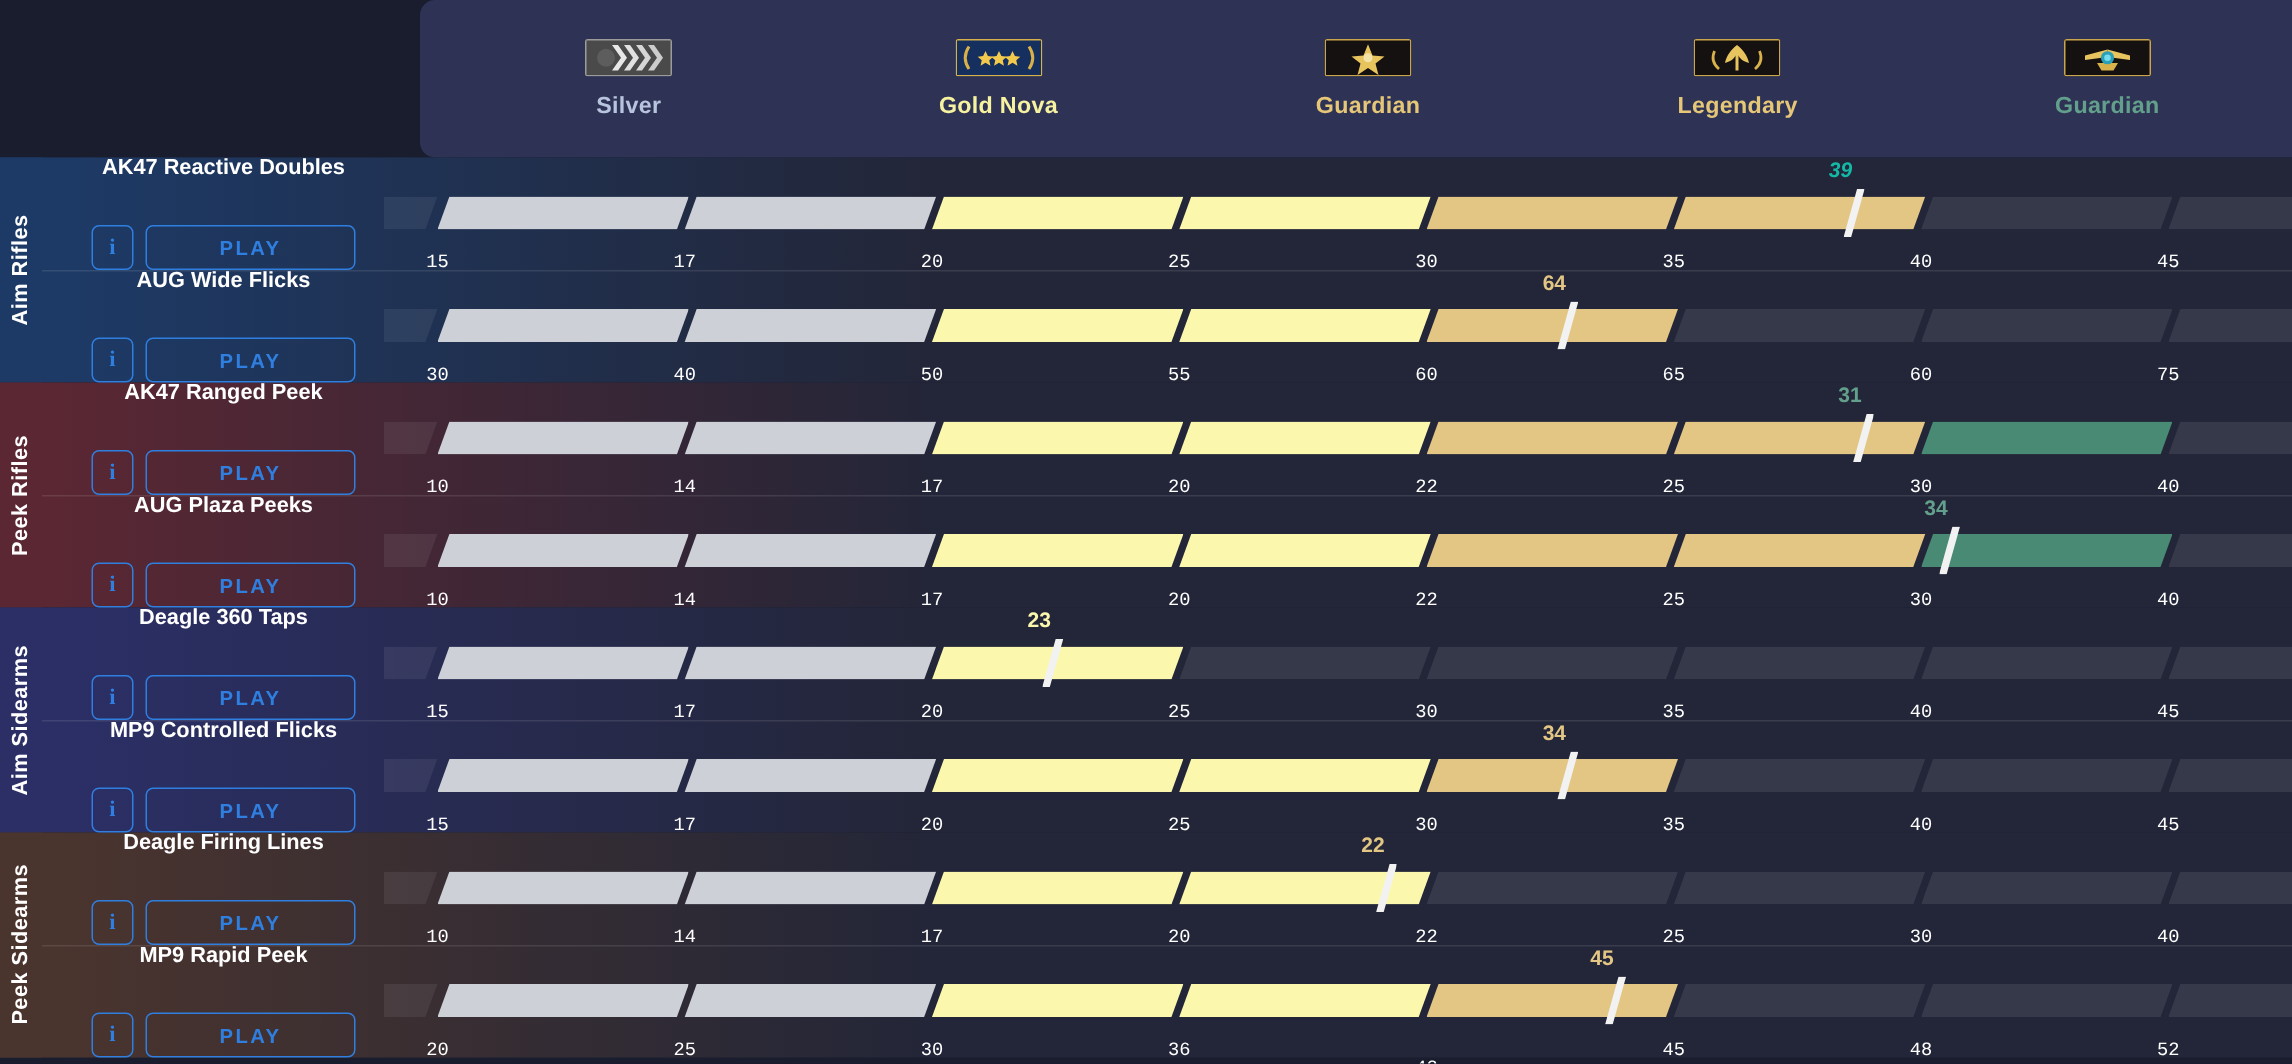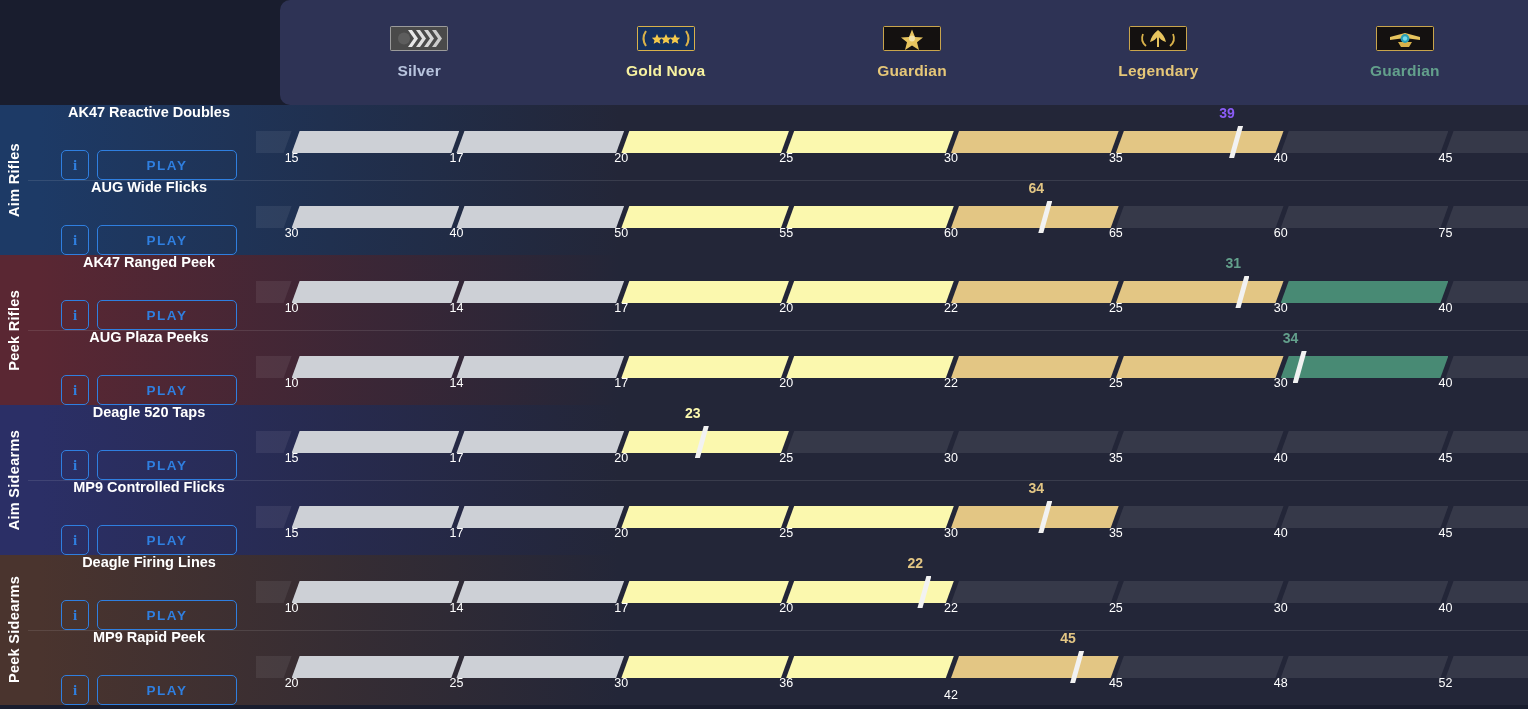--- a/index.html
+++ b/index.html
@@ -107,21 +107,21 @@
     position: absolute; top: -5px; width: 14px; height: 32px;
     background: #f2f2f2;
     -webkit-clip-path: polygon(64% 0, 100% 0, 36% 100%, 0 100%);
     clip-path: polygon(64% 0, 100% 0, 36% 100%, 0 100%);
     z-index: 5;
   }
   .marker-label {
     position: absolute; top: -26px; font-size: 14px; font-weight: bold;
     transform: translateX(-100%); white-space: nowrap; z-index: 6;
   }
-  .ticks { position: absolute; left: 0; right: 0; top: 20px; height: 20px; }
+  .ticks { position: absolute; left: 0; right: 0; top: 37px; height: 20px; font-family: Liberation Mono, monospace; }
   .tick {
     position: absolute; top: 0; transform: translateX(-50%);
     font-size: 12.5px; color: #ffffff; font-weight: normal;
   }
 </style>
 </head>
 <body>
 
 <div id="app">
 
@@ -220,21 +220,21 @@
                   <div class="seg" style="left: 2.8%; width: 13.18%; background: rgb(205, 208, 214);"></div>
                   <div class="seg" style="left: 15.76%; width: 13.18%; background: rgb(205, 208, 214);"></div>
                   <div class="seg" style="left: 28.72%; width: 13.18%; background: rgb(251, 248, 174);"></div>
                   <div class="seg" style="left: 41.68%; width: 13.18%; background: rgb(251, 248, 174);"></div>
                   <div class="seg" style="left: 54.64%; width: 13.18%; background: rgb(227, 198, 132);"></div>
                   <div class="seg" style="left: 67.6%; width: 13.18%; background: rgb(227, 198, 132);"></div>
                   <div class="seg" style="left: 80.56%; width: 13.18%; background: rgba(255, 255, 255, 0.09);"></div>
                   <div class="seg last" style="left: 93.52%; width: 13.18%; background: rgba(255, 255, 255, 0.09);"></div>
                 </div>
                 <div class="marker" style="left: 76.5%; background: rgb(242, 242, 242);"></div>
-                <div class="marker-label" style="left: 76.95%; color: #8b5cf6;">39</div>
+                <div class="marker-label" style="left: 76.95%; color: #14b8a6; font-style: italic;">39</div>
                 <div class="ticks">
                   <div class="tick" style="left: 2.8%;">15</div>
                   <div class="tick" style="left: 15.76%;">17</div>
                   <div class="tick" style="left: 28.72%;">20</div>
                   <div class="tick" style="left: 41.68%;">25</div>
                   <div class="tick" style="left: 54.64%;">30</div>
                   <div class="tick" style="left: 67.6%;">35</div>
                   <div class="tick" style="left: 80.56%;">40</div>
                   <div class="tick" style="left: 93.52%;">45</div>
                 </div>
@@ -368,21 +368,21 @@
         </div>
       </div>
       <div class="group">
         <div class="group-spine" style="background: rgb(43, 47, 102);">
           <span>Aim Sidearms</span>
         </div>
         <div class="group-rows">
           <div class="row">
             <div class="row-bg" style="background: linear-gradient(90deg, rgb(43, 47, 102) 0px, rgb(43, 47, 102) 28px, rgb(43, 47, 102) 40px, rgba(0, 0, 0, 0) 620px), rgb(35, 38, 56);"></div>
             <div class="row-left">
-              <div class="drill-title">Deagle 520 Taps</div>
+              <div class="drill-title">Deagle 360 Taps</div>
               <div class="drill-ctrls">
                 <div class="info-btn">
                   <span class="glyph">i</span>
                 </div>
                 <div class="play-btn">PLAY</div>
               </div>
             </div>
             <div class="bar-area">
               <div class="bar-inner">
                 <div class="track">

